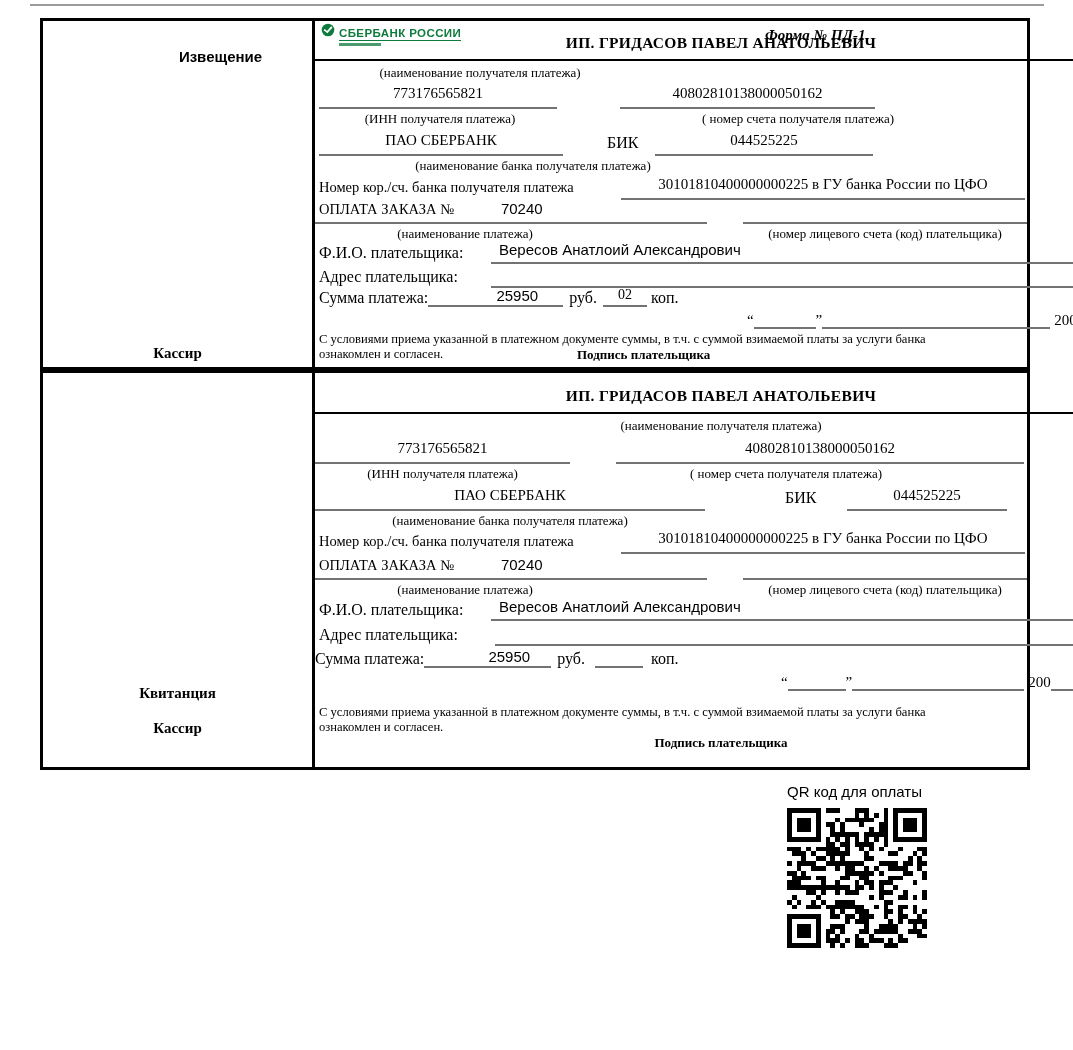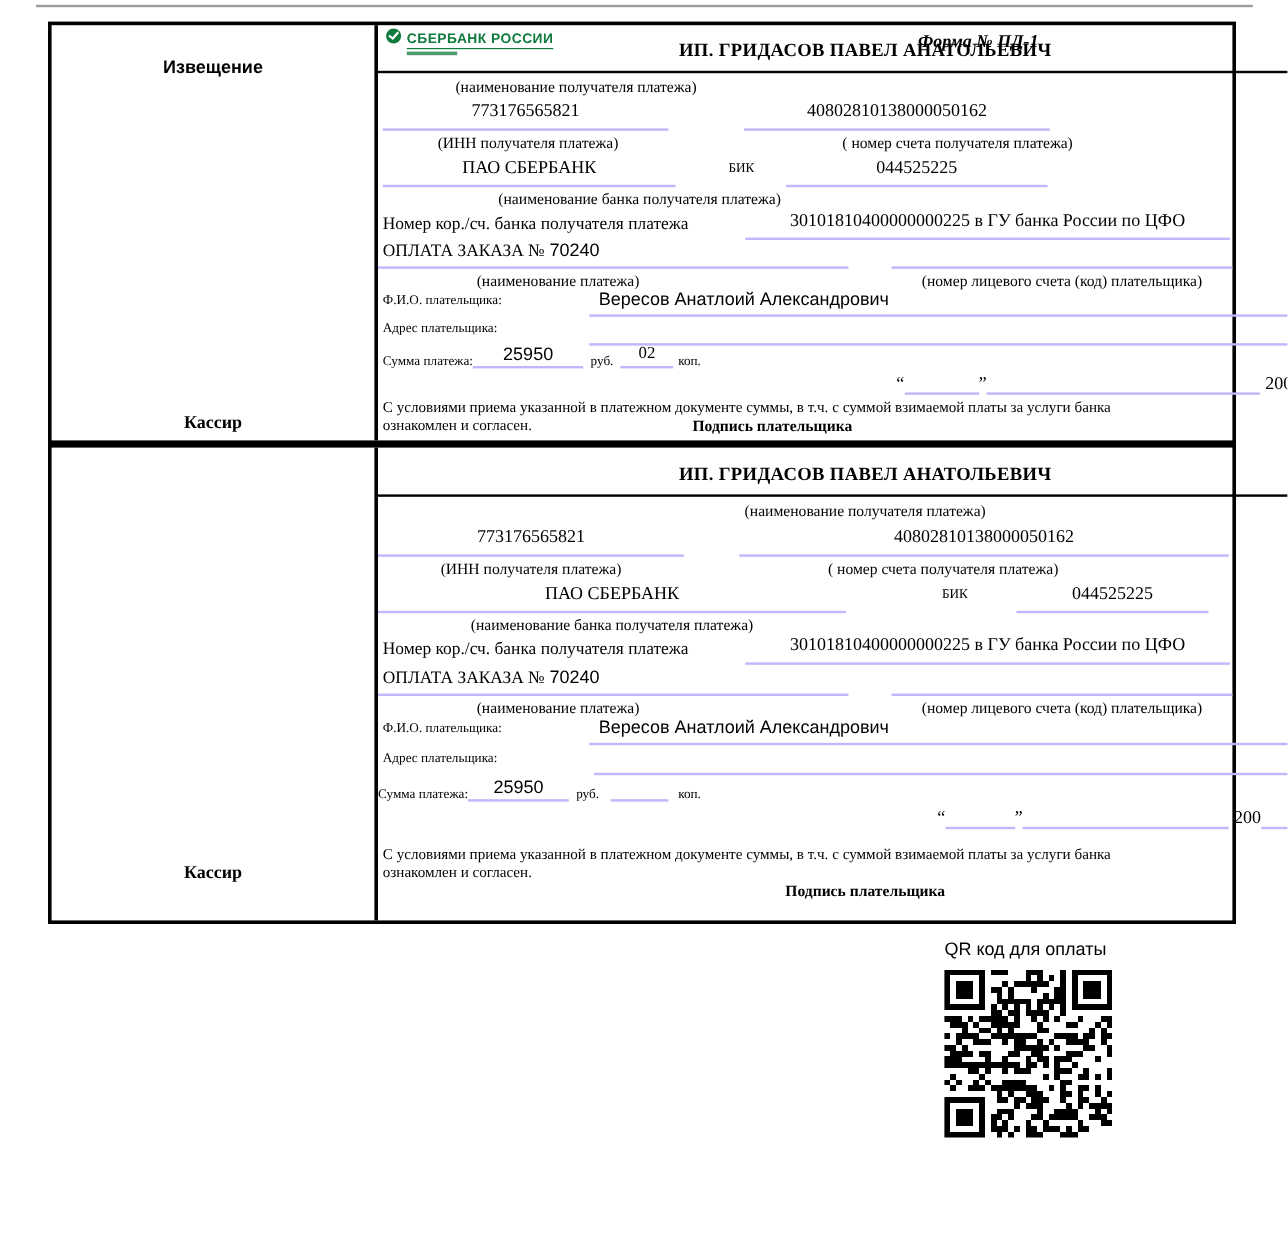--- a/index.html
+++ b/index.html
@@ -8,24 +8,24 @@
   .topline{position:absolute;top:4px;left:30px;width:1014px;height:2px;background:#9b9b9b;}
   .box{position:absolute;left:40px;border:3px solid #000;background:#fff;}
   #box1{top:18px;width:984px;height:346px;}
   #box2{top:370px;width:984px;height:394px;}
   .vdivider{position:absolute;left:269px;top:0;width:3px;height:100%;background:#000;}
   .leftcol{position:absolute;left:0;top:0;width:269px;height:100%;}
   .rightcol{position:absolute;left:272px;top:0;width:812px;height:100%;}
   .abs{position:absolute;}
   .b{font-weight:bold;}
   .i{font-style:italic;}
-  .sans{font-family:"Liberation Sans",sans-serif;}
-  .ul{border-bottom:2px solid #c4b5fd;}
+  .sans{font-family:"Liberation Sans",sans-serif;padding-left:43px;}
+  .ul{border-bottom:2px solid #737373;}
   .caption{font-size:13px;text-align:center;white-space:nowrap;}
-  .lbl{font-size:11px;white-space:nowrap;}
+  .lbl{font-size:16px;white-space:nowrap;}
   .val{font-size:15px;text-align:center;white-space:nowrap;}
   .leftlabel{position:absolute;width:100%;text-align:center;font-weight:bold;font-size:15px;}
   .titlecenter{width:100%;text-align:center;font-weight:bold;font-size:15.5px;letter-spacing:.3px;}
   .agree{font-size:12.6px;white-space:nowrap;}
   .flexrow{display:flex;align-items:flex-end;}
   .qlab{position:absolute;font-family:"Liberation Sans",sans-serif;font-size:15px;}
   .logo-wrap{display:flex;align-items:flex-start;}
   .logo-txt{color:#0e7a3c;font-family:"Liberation Sans",sans-serif;font-weight:bold;
             font-size:11.5px;letter-spacing:.4px;border-bottom:1px solid #0e7a3c;
             padding-bottom:1px;white-space:nowrap;}
@@ -111,20 +111,21 @@
       </div>
 
       <div class="abs agree" style="top:311px;left:4px">С условиями приема указанной в платежном документе суммы, в т.ч. с суммой взимаемой платы за услуги банка</div>
       <div class="abs agree" style="top:326px;left:4px">ознакомлен и согласен.</div>
       <div class="abs agree b" style="top:326px;left:262px;font-size:13px">Подпись плательщика</div>
     </div>
   </div>
 
   <div class="box" id="box2">
     <div class="leftcol">
+      <div class="leftlabel" style="top:312px">Квитанция</div>
       <div class="leftlabel" style="top:347px">Кассир</div>
     </div>
     <div class="vdivider"></div>
 
     <div class="rightcol">
 
       <div class="abs titlecenter" style="top:14px;left:0;height:25px;border-bottom:2px solid #000">ИП. ГРИДАСОВ ПАВЕЛ АНАТОЛЬЕВИЧ</div>
       <div class="abs caption" style="top:45px;left:0;width:100%">(наименование получателя платежа)</div>
 
       <div class="abs ul val" style="top:67px;left:0;width:255px;height:22px">773176565821</div>

